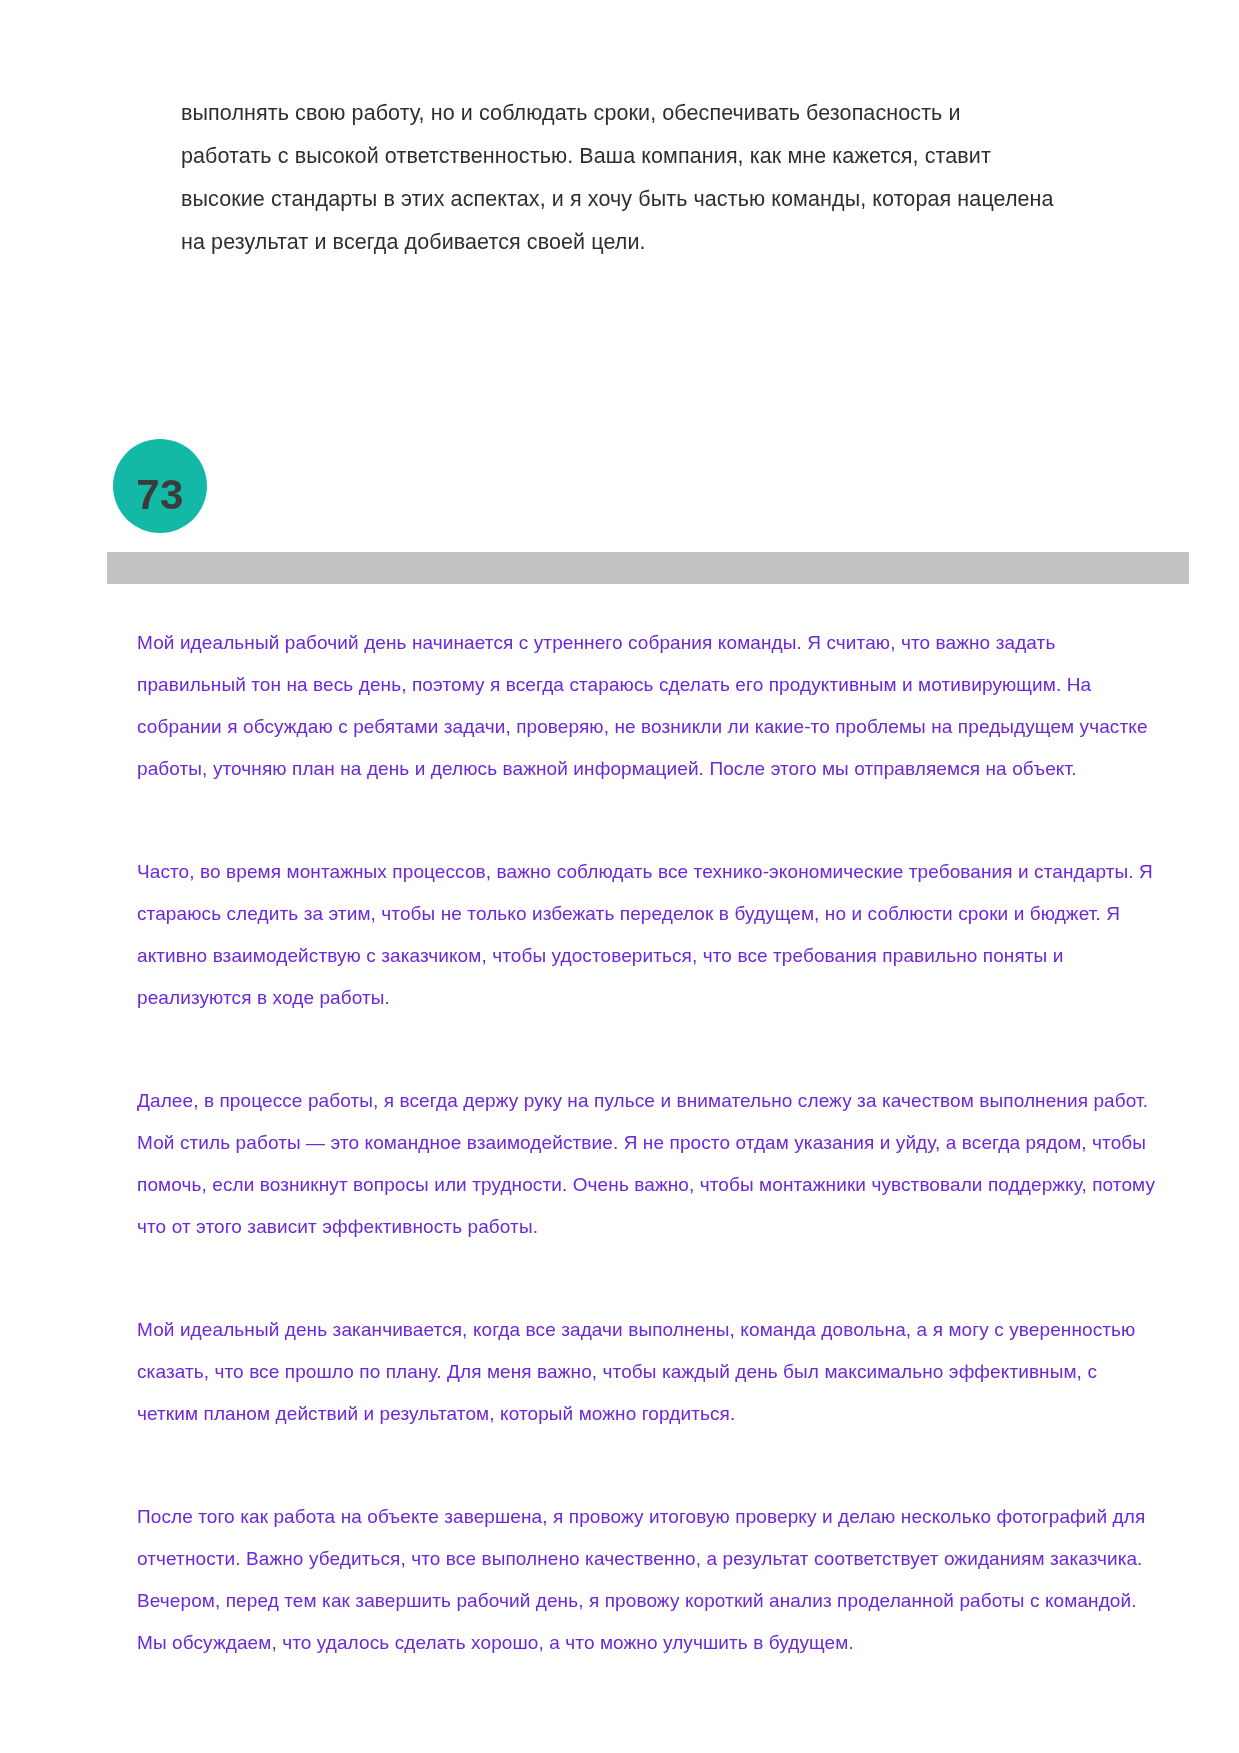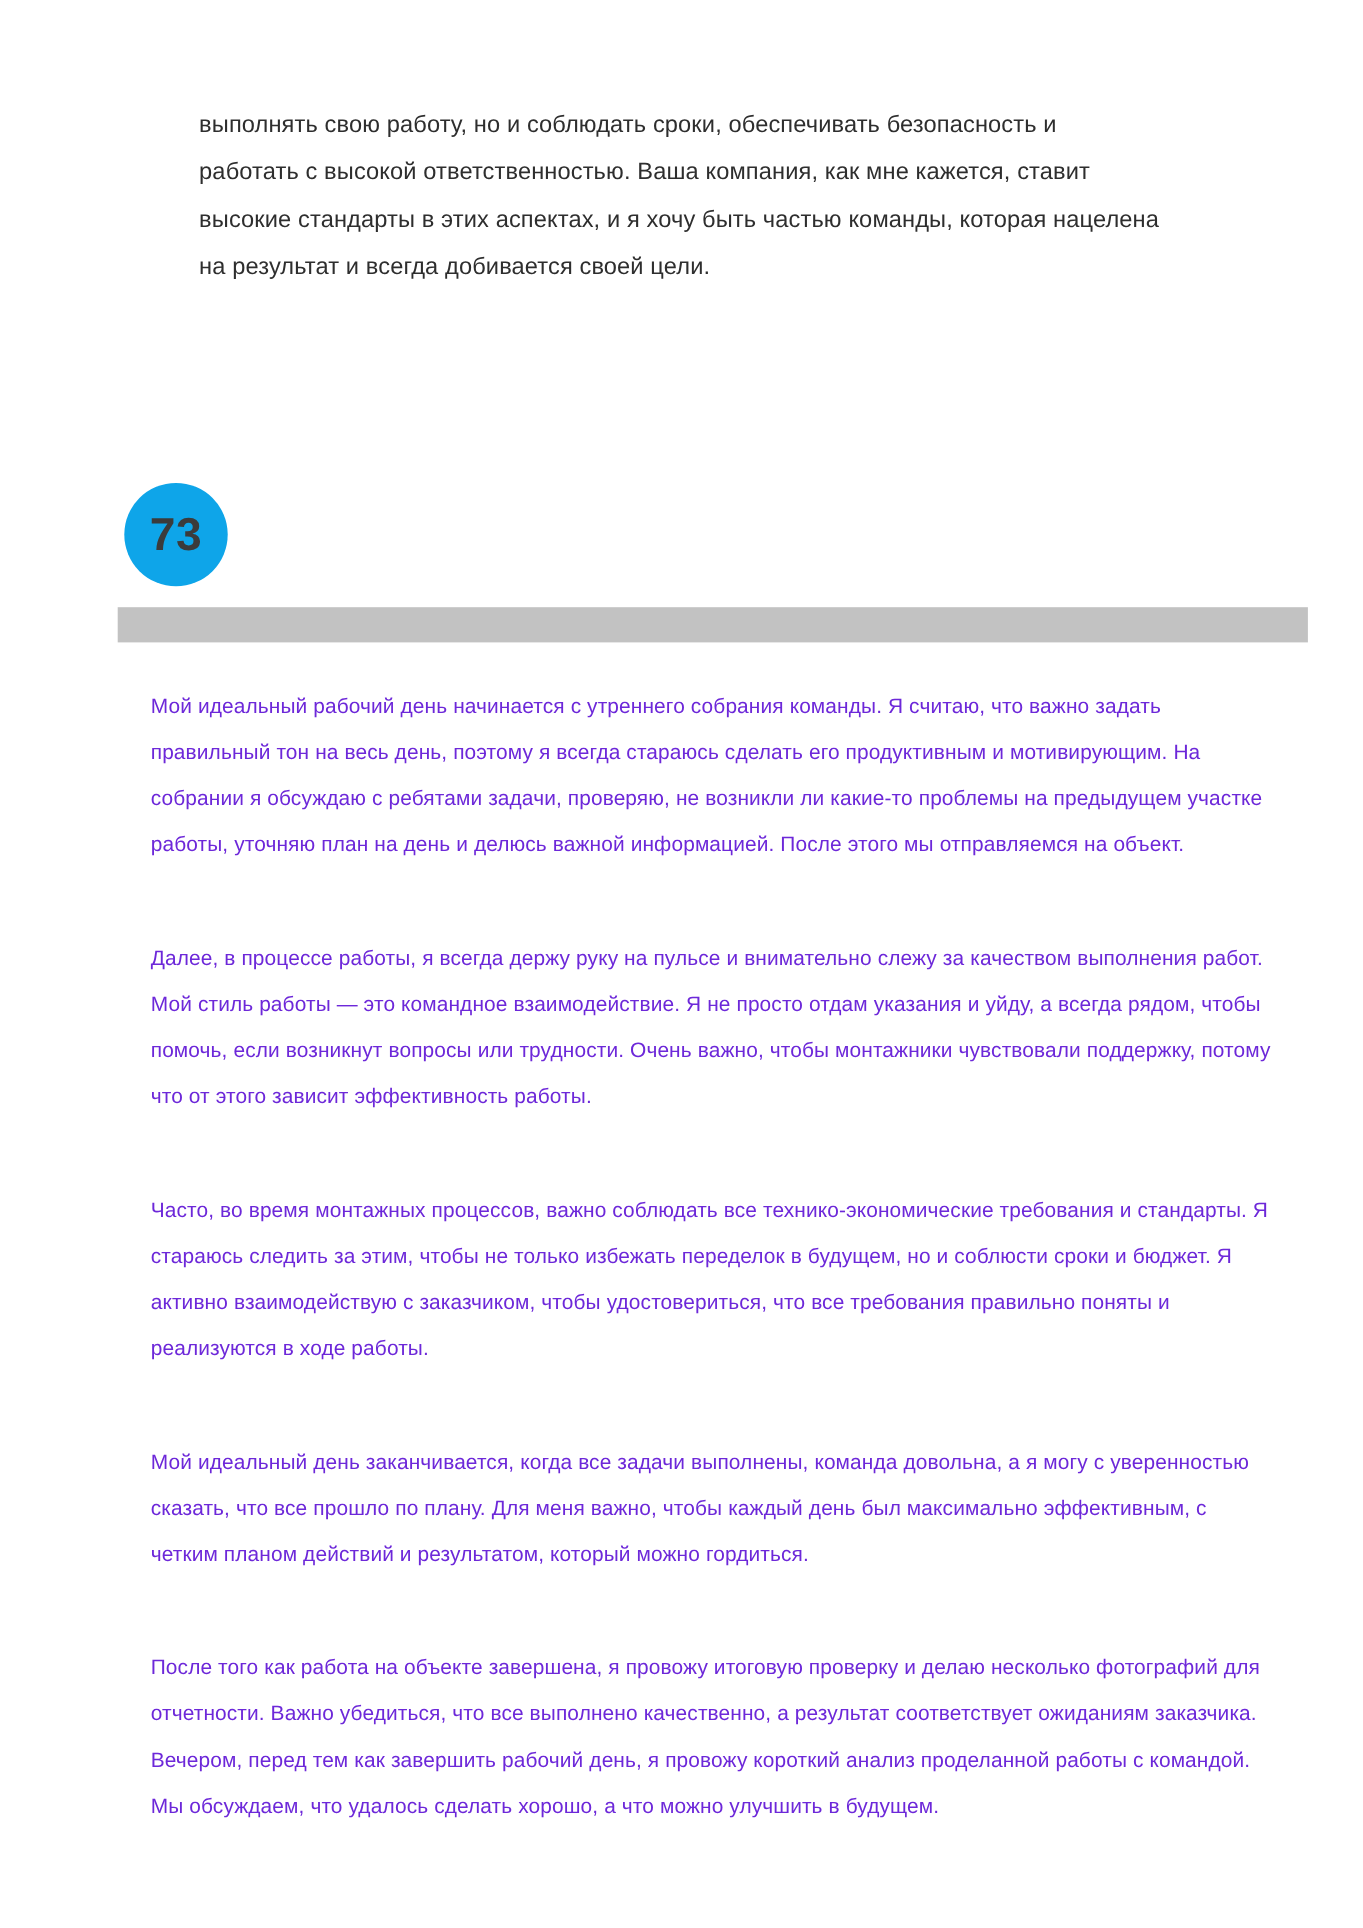--- a/index.html
+++ b/index.html
@@ -22,23 +22,23 @@
     color: #2e2e2e;
     letter-spacing: 0.1px;
   }
   .number-badge {
     position: absolute;
     left: 81px;
     top: 407px;
     width: 94px;
     height: 94px;
     border-radius: 50%;
-    background: #0ea5e9;
+    background: #14b8a6;
     display: flex;
-    align-items: center;
+    align-items: flex-start;
     justify-content: center;
   }
   .number-badge .num {
     font-size: 42px;
     font-weight: 700;
     color: #3b3b3b;
     letter-spacing: 0.5px;
   }
   .section-title {
     position: absolute;
@@ -82,19 +82,19 @@
 
   <div class="number-badge">
     <span class="num">73</span>
   </div>
 
 
   <div class="section-divider"></div>
 
   <div class="body-text">
     <p>Мой идеальный рабочий день начинается с утреннего собрания команды. Я считаю, что важно задать правильный тон на весь день, поэтому я всегда стараюсь сделать его продуктивным и мотивирующим. На собрании я обсуждаю с ребятами задачи, проверяю, не возникли ли какие-то проблемы на предыдущем участке работы, уточняю план на день и делюсь важной информацией. После этого мы отправляемся на объект.</p>
+    <p>Часто, во время монтажных процессов, важно соблюдать все технико-экономические требования и стандарты. Я стараюсь следить за этим, чтобы не только избежать переделок в будущем, но и соблюсти сроки и бюджет. Я активно взаимодействую с заказчиком, чтобы удостовериться, что все требования правильно поняты и реализуются в ходе работы.</p>
     <p>Далее, в процессе работы, я всегда держу руку на пульсе и внимательно слежу за качеством выполнения работ. Мой стиль работы — это командное взаимодействие. Я не просто отдам указания и уйду, а всегда рядом, чтобы помочь, если возникнут вопросы или трудности. Очень важно, чтобы монтажники чувствовали поддержку, потому что от этого зависит эффективность работы.</p>
-    <p>Часто, во время монтажных процессов, важно соблюдать все технико-экономические требования и стандарты. Я стараюсь следить за этим, чтобы не только избежать переделок в будущем, но и соблюсти сроки и бюджет. Я активно взаимодействую с заказчиком, чтобы удостовериться, что все требования правильно поняты и реализуются в ходе работы.</p>
     <p>Мой идеальный день заканчивается, когда все задачи выполнены, команда довольна, а я могу с уверенностью сказать, что все прошло по плану. Для меня важно, чтобы каждый день был максимально эффективным, с четким планом действий и результатом, который можно гордиться.</p>
     <p>После того как работа на объекте завершена, я провожу итоговую проверку и делаю несколько фотографий для отчетности. Важно убедиться, что все выполнено качественно, а результат соответствует ожиданиям заказчика. Вечером, перед тем как завершить рабочий день, я провожу короткий анализ проделанной работы с командой. Мы обсуждаем, что удалось сделать хорошо, а что можно улучшить в будущем.</p>
   </div>
 
 </div>
 
 </body></html>

